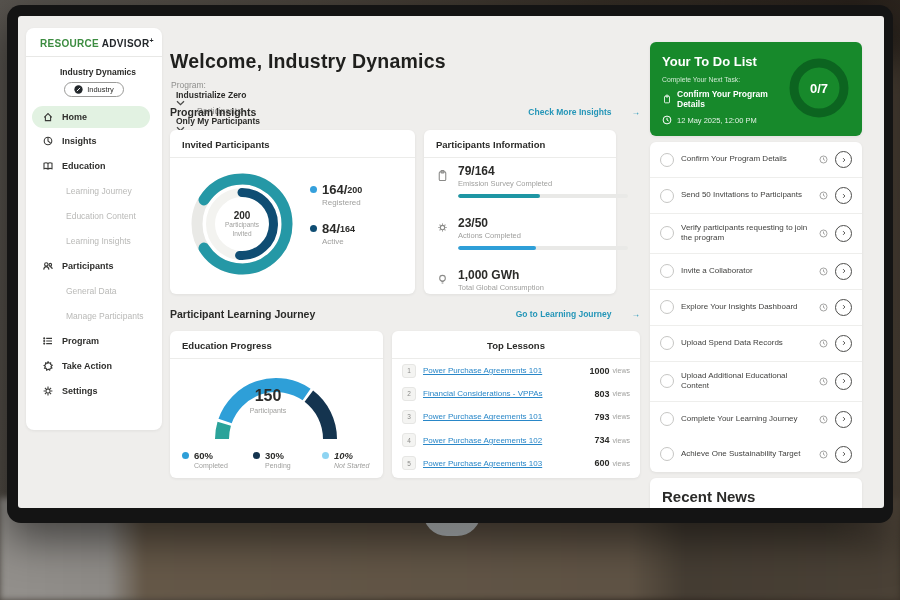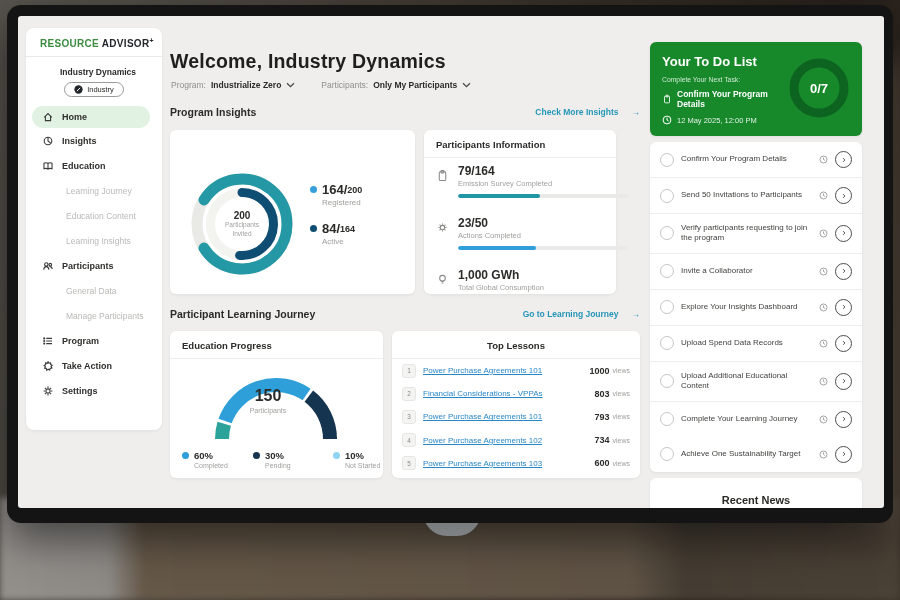--- a/index.html
+++ b/index.html
@@ -28,28 +28,28 @@
     padding:2px 9px;border:1px solid #9a9a98;border-radius:10px;font-size:7.5px;color:#2b2b29;background:#fff;}
   .nav{margin-top:9px;}
   .nav-item{height:25px;display:flex;align-items:center;gap:8px;padding-left:16px;
     font-size:9px;font-weight:bold;color:#2f2f2d;cursor:pointer;}
   .nav-item.active{background:#E2F2E2;border-radius:13px;margin:0 12px 0 6px;padding-left:10px;height:22px;}
   .nav-item.sub{padding-left:40px;font-weight:normal;font-size:8.5px;color:#b9b9b7;}
   .nav-ic{width:12px;height:12px;flex:0 0 auto;stroke:#3a3a38;fill:none;stroke-width:1.1;}
 
   
   .title{position:absolute;left:152px;top:34px;font-size:19.5px;font-weight:bold;color:#1f1f1d;letter-spacing:.2px;}
-  .filters{position:absolute;left:153px;top:64px;display:flex;align-items:center;font-size:8.5px;color:#8f8f8d;}
+  .filters{position:absolute;left:153px;top:64px;display:flex;font-size:8.5px;color:#8f8f8d;flex-direction:column;}
   .filters .val{font-weight:bold;color:#2b2b29;margin-left:5px;}
   .filters .chev{margin-left:5px;display:inline-flex;}
   .filters .grp2{margin-left:26px;}
   .chev svg{width:9px;height:6px;stroke:#4a4a48;fill:none;stroke-width:1.3;}
   .section-head{position:absolute;left:152px;width:470px;display:flex;justify-content:space-between;align-items:center;}
   .section-head .st{font-size:10.5px;font-weight:bold;color:#2b2b29;}
-  .section-head .lnk{font-size:8.5px;font-weight:bold;color:#2596B8;cursor:pointer;display:flex;align-items:flex-start;gap:13px;}
+  .section-head .lnk{font-size:8.5px;font-weight:bold;color:#2596B8;cursor:pointer;display:flex;align-items:flex-start;gap:20px;}
   .sh1{top:90px;} .sh2{top:292px;}
   .card{position:absolute;background:#fff;border-radius:6px;box-shadow:0 1px 3px rgba(60,60,60,.08);}
   .card-title{padding:9px 12px 7px;font-size:9.5px;font-weight:bold;color:#2b2b29;border-bottom:1px solid #ececea;}
 
   .card-invited{left:152px;top:114px;width:245px;height:164px;}
   .donut-wrap{position:absolute;left:14px;top:36px;width:116px;height:116px;}
   .donut-center{position:absolute;left:0;top:0;width:116px;height:116px;display:flex;flex-direction:column;
     align-items:center;justify-content:center;text-align:center;}
   .donut-center .cv{font-size:10px;font-weight:bold;color:#2b2b29;}
   .donut-center .cl{font-size:6.5px;color:#9f9f9d;line-height:1.3;}
@@ -73,21 +73,21 @@
   .card-edu{left:152px;top:315px;width:213px;height:147px;}
   .gauge-wrap{position:absolute;left:31px;top:30px;width:150px;height:85px;}
   .gauge-center{position:absolute;left:23px;top:56px;width:150px;text-align:center;}
   .gauge-center .cv{font-size:16px;font-weight:bold;color:#2b2b29;}
   .gauge-center .cl{font-size:7px;color:#9f9f9d;margin-top:2px;}
   .g-legend{position:absolute;top:119px;left:0;width:213px;}
   .g-leg-item{position:absolute;}
   .g-leg-row{display:flex;align-items:center;}
   .g-pct{font-size:9.5px;font-weight:bold;color:#2b2b29;}
   .g-lab{margin-left:12px;font-size:7px;color:#9f9f9d;margin-top:1px;}
-  .gl1{left:12px;} .gl2{left:83px;} .gl3{left:163px;}
+  .gl1{left:12px;} .gl2{left:83px;} .gl3{left:152px;font-style:italic;}
 
   .card-lessons{left:374px;top:315px;width:248px;height:147px;text-align:center;}
   .lesson-row{display:flex;align-items:center;height:23.2px;padding:0 10px;cursor:default;}
   .rank{width:12px;height:12px;flex:0 0 auto;background:#f4f4f2;border:1px solid #e6e6e4;border-radius:3px;
     font-size:6.5px;color:#8a8a88;display:flex;align-items:center;justify-content:center;}
   .lesson-link{margin-left:7px;font-size:8px;color:#2987C8;text-decoration:underline;cursor:pointer;}
   .views-num{margin-left:auto;font-size:9px;font-weight:bold;color:#2b2b29;}
   .views-word{margin-left:3px;font-size:7px;color:#a0a09e;}
 
   
@@ -106,21 +106,21 @@
   .task-card{left:632px;top:126px;width:212px;height:330px;overflow:hidden;}
   .task-row{display:flex;align-items:center;gap:7px;padding:9px 10px;border-bottom:1px solid #eeeeec;}
   .cbox{width:12px;height:12px;border:1.4px solid #c6c6c4;border-radius:50%;flex:0 0 auto;background:#fff;cursor:pointer;}
   .task-lab{flex:1;font-size:8px;color:#3f3f3d;line-height:1.3;}
   .t-clock{width:9px;height:9px;stroke:#9a9a98;fill:none;stroke-width:1;flex:0 0 auto;}
   .chev-btn{width:15px;height:15px;border:1.3px solid #4d4d4b;border-radius:50%;flex:0 0 auto;
     display:flex;align-items:center;justify-content:center;cursor:pointer;background:#fff;}
   .chev-btn svg{width:8px;height:8px;stroke:#4d4d4b;fill:none;stroke-width:1.4;}
 
   .news-card{left:632px;top:462px;width:212px;height:44px;}
-  .news-title{padding:16px 12px;font-size:11px;font-weight:bold;color:#2b2b29;text-align:center;}
+  .news-title{padding:10px 12px;font-size:15px;font-weight:bold;color:#2b2b29;}
 </style>
 </head>
 <body>
 
 <div class="stage">
   <div class="bg-bottom"></div>
   <div class="bg-right"></div>
   <div class="stand"></div>
 
   <div class="monitor">
@@ -229,20 +229,21 @@
 
       <div class="section-head sh1">
         <span class="st">Program Insights</span>
         <span class="lnk">
           <span>Check More Insights</span>
           <span>→</span>
         </span>
       </div>
 
       <div class="card card-invited">
+        <div class="card-title">Invited Participants</div>
         <div class="donut-wrap">
           <svg width="116" height="116" viewBox="0 0 116 116">
               <circle cx="58" cy="58" r="45" fill="none" stroke="#e9e9e6" stroke-width="11"></circle>
               <path d="M20.01 33.89 A45 45 0 1 1 20.01 82.11" fill="none" stroke="#2598A6" stroke-width="11" stroke-linecap="round"></path>
               <circle cx="58" cy="58" r="31.5" fill="none" stroke="#f3f3f0" stroke-width="9"></circle>
               <path d="M58.00 26.50 A31.5 31.5 0 1 1 55.59 89.41" fill="none" stroke="#0F4D73" stroke-width="9" stroke-linecap="round"></path>
             </svg>
           <div class="donut-center">
             <div class="cv">200</div>
             <div class="cl">Participants</div>

